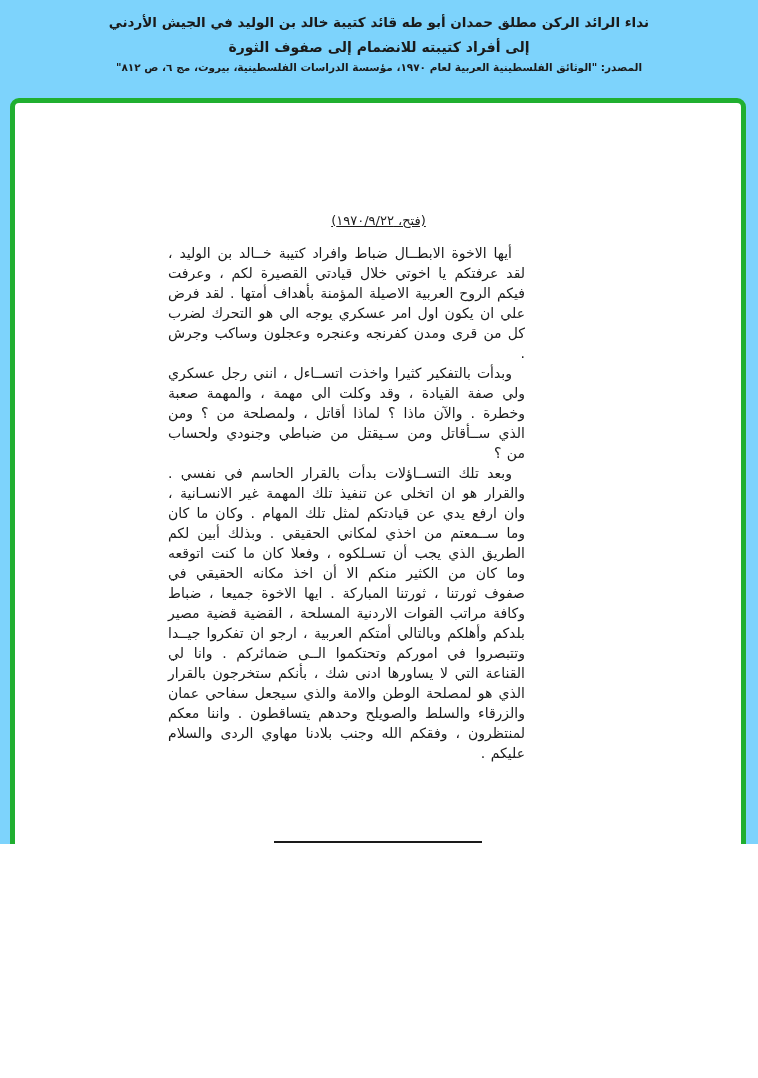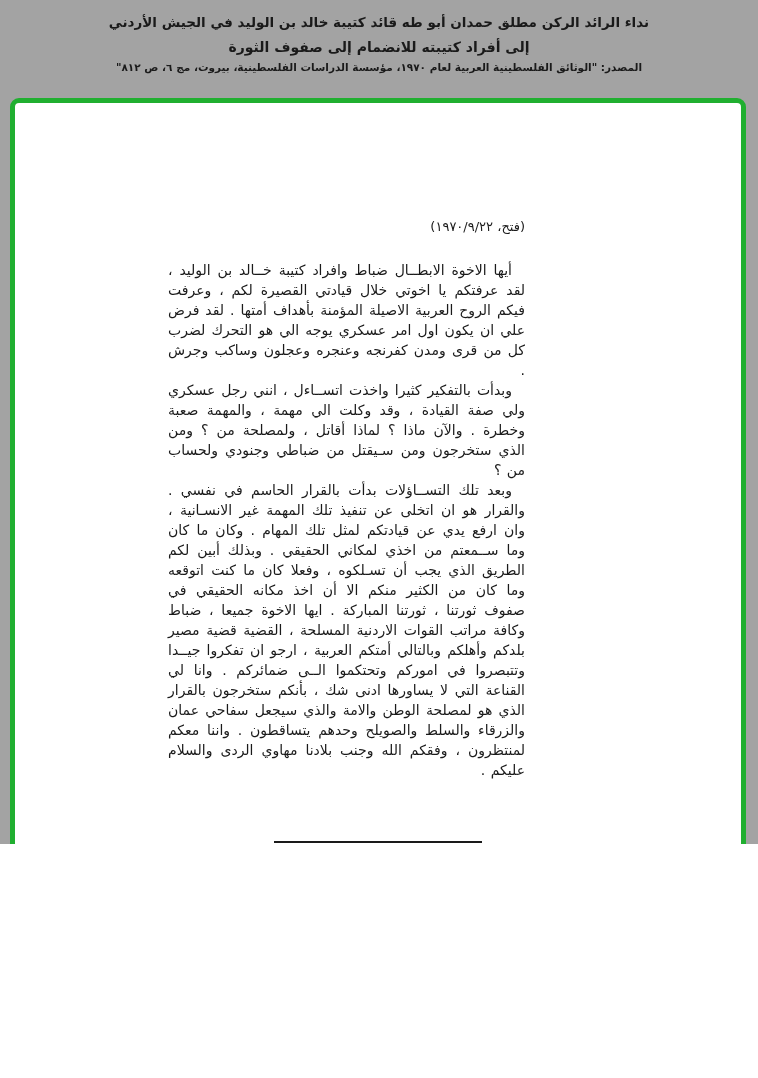--- a/index.html
+++ b/index.html
@@ -4,21 +4,21 @@
 <style>
   html, body {
     margin: 0;
     padding: 0;
     background: #ffffff;
   }
   .page {
     position: relative;
     width: 758px;
     height: 844px;
-    background: #a3a3a3;
+    background: #7dd3fc;
     font-family: "DejaVu Sans", sans-serif;
     color: #1a1a1a;
     overflow: hidden;
   }
 
   
   .caption {
     position: absolute;
     top: 13px;
     left: 0;
@@ -67,26 +67,27 @@
     font-weight: bold;
     font-size: 15px;
     line-height: 22px;
     text-align: justify;
     
     margin: 0 -22px 0 50px;
   }
   .doc-date {
     font-size: 13px;
     line-height: 18px;
-    margin-top: 15px;
-    text-align: right;
+    margin-top: 9px;
+    text-align: center;
     padding-left: 64px;
+    text-decoration: underline;
   }
   .doc-body {
-    margin-top: 24px;
+    margin-top: 13px;
   }
   .doc-body p {
     margin: 0;
     font-size: 14px;
     line-height: 20px;
     text-align: justify;
     text-indent: 13px;
     word-spacing: 1px;
   }
 
@@ -110,20 +111,20 @@
     <div class="caption-line2">إلى أفراد كتيبته للانضمام إلى صفوف الثورة</div>
     <div class="caption-line3">المصدر: "الوثائق الفلسطينية العربية لعام ١٩٧٠، مؤسسة الدراسات الفلسطينية، بيروت، مج ٦، ص ٨١٢"</div>
   </div>
 
   <div class="frame"></div>
 
   <div class="doc">
     <div class="doc-date">(فتح، ١٩٧٠/٩/٢٢)</div>
     <div class="doc-body">
       <p>أيها الاخوة الابطــال ضباط وافراد كتيبة خــالد بن الوليد ، لقد عرفتكم يا اخوتي خلال قيادتي القصيرة لكم ، وعرفت فيكم الروح العربية الاصيلة المؤمنة بأهداف أمتها . لقد فرض علي ان يكون اول امر عسكري يوجه الي هو التحرك لضرب كل من قرى ومدن كفرنجه وعنجره وعجلون وساكب وجرش .</p>
-      <p>وبدأت بالتفكير كثيرا واخذت اتســاءل ، انني رجل عسكري ولي صفة القيادة ، وقد وكلت الي مهمة ، والمهمة صعبة وخطرة . والآن ماذا ؟ لماذا أقاتل ، ولمصلحة من ؟ ومن الذي ستخرجون ومن سـيقتل من ضباطي وجنودي ولحساب من ؟</p>
+      <p>وبدأت بالتفكير كثيرا واخذت اتســاءل ، انني رجل عسكري ولي صفة القيادة ، وقد وكلت الي مهمة ، والمهمة صعبة وخطرة . والآن ماذا ؟ لماذا أقاتل ، ولمصلحة من ؟ ومن الذي ســأقاتل ومن سـيقتل من ضباطي وجنودي ولحساب من ؟</p>
       <p>وبعد تلك التســاؤلات بدأت بالقرار الحاسم في نفسي . والقرار هو ان اتخلى عن تنفيذ تلك المهمة غير الانسـانية ، وان ارفع يدي عن قيادتكم لمثل تلك المهام . وكان ما كان وما ســمعتم من اخذي لمكاني الحقيقي . وبذلك أبين لكم الطريق الذي يجب أن تسـلكوه ، وفعلا كان ما كنت اتوقعه وما كان من الكثير منكم الا أن اخذ مكانه الحقيقي في صفوف ثورتنا ، ثورتنا المباركة . ايها الاخوة جميعا ، ضباط وكافة مراتب القوات الاردنية المسلحة ، القضية قضية مصير بلدكم وأهلكم وبالتالي أمتكم العربية ، ارجو ان تفكروا جيــدا وتتبصروا في اموركم وتحتكموا الــى ضمائركم . وانا لي القناعة التي لا يساورها ادنى شك ، بأنكم ستخرجون بالقرار الذي هو لمصلحة الوطن والامة والذي سيجعل سفاحي عمان والزرقاء والسلط والصويلح وحدهم يتساقطون . واننا معكم لمنتظرون ، وفقكم الله وجنب بلادنا مهاوي الردى والسلام عليكم .</p>
     </div>
   </div>
 
   <div class="end-rule"></div>
 
 </div>
 
 </body></html>

